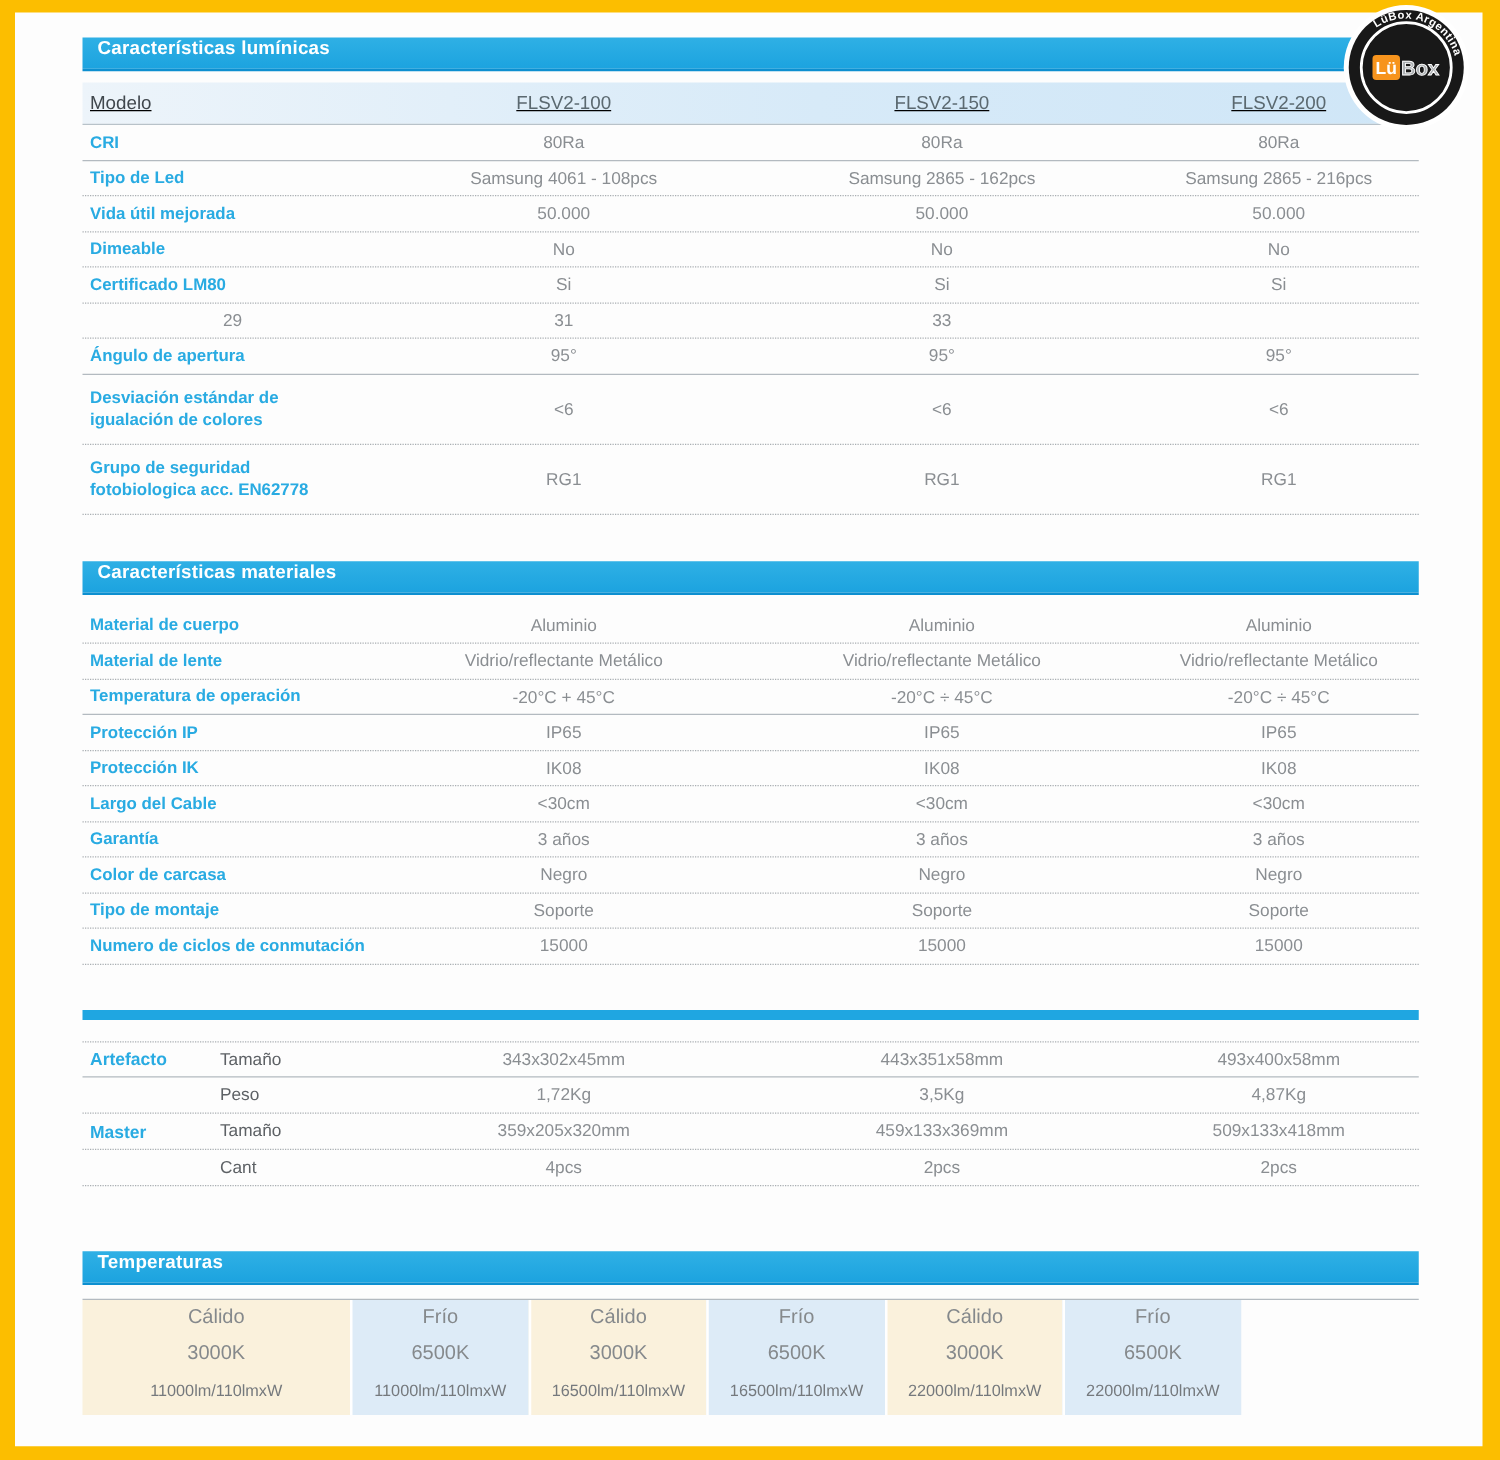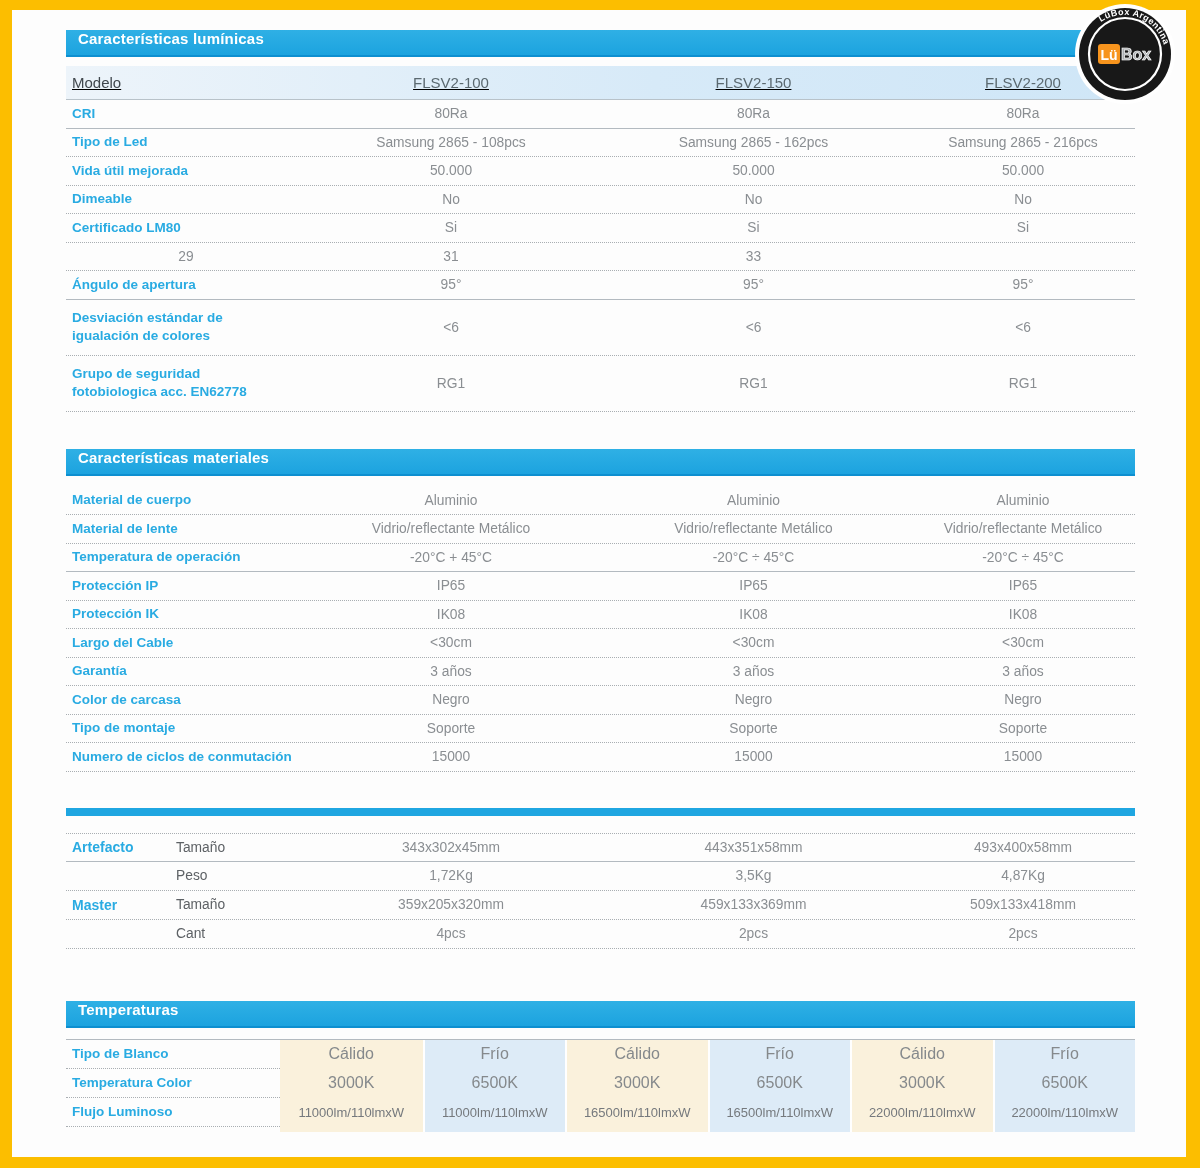--- a/index.html
+++ b/index.html
@@ -115,21 +115,21 @@
     </div>
 
     <div class="t-row solid">
       <div class="lbl">CRI</div>
       <div class="val">80Ra</div>
       <div class="val">80Ra</div>
       <div class="val">80Ra</div>
     </div>
     <div class="t-row">
       <div class="lbl">Tipo de Led</div>
-      <div class="val">Samsung 2865 - 108pcs</div>
+      <div class="val">Samsung 4061 - 108pcs</div>
       <div class="val">Samsung 2865 - 162pcs</div>
       <div class="val">Samsung 2865 - 216pcs</div>
     </div>
     <div class="t-row">
       <div class="lbl">Vida útil mejorada</div>
       <div class="val">50.000</div>
       <div class="val">50.000</div>
       <div class="val">50.000</div>
     </div>
     <div class="t-row">
@@ -265,25 +265,20 @@
         <div class="val">2pcs</div>
         <div class="val">2pcs</div>
       </div>
     </div>
 
     <div class="hbar gap-temp">
       <span>Temperaturas</span>
     </div>
 
     <div class="temp-table">
-      <div class="temp-labels">
-        <div class="lcell lbl">Tipo de Blanco</div>
-        <div class="lcell lbl">Temperatura Color</div>
-        <div class="lcell lbl">Flujo Luminoso</div>
-      </div>
 
       <div class="temp-col warm">
         <div class="temp-cell">Cálido</div>
         <div class="temp-cell">3000K</div>
         <div class="temp-cell flux">11000lm/110lmxW</div>
       </div>
       <div class="temp-col cool">
         <div class="temp-cell">Frío</div>
         <div class="temp-cell">6500K</div>
         <div class="temp-cell flux">11000lm/110lmxW</div>

